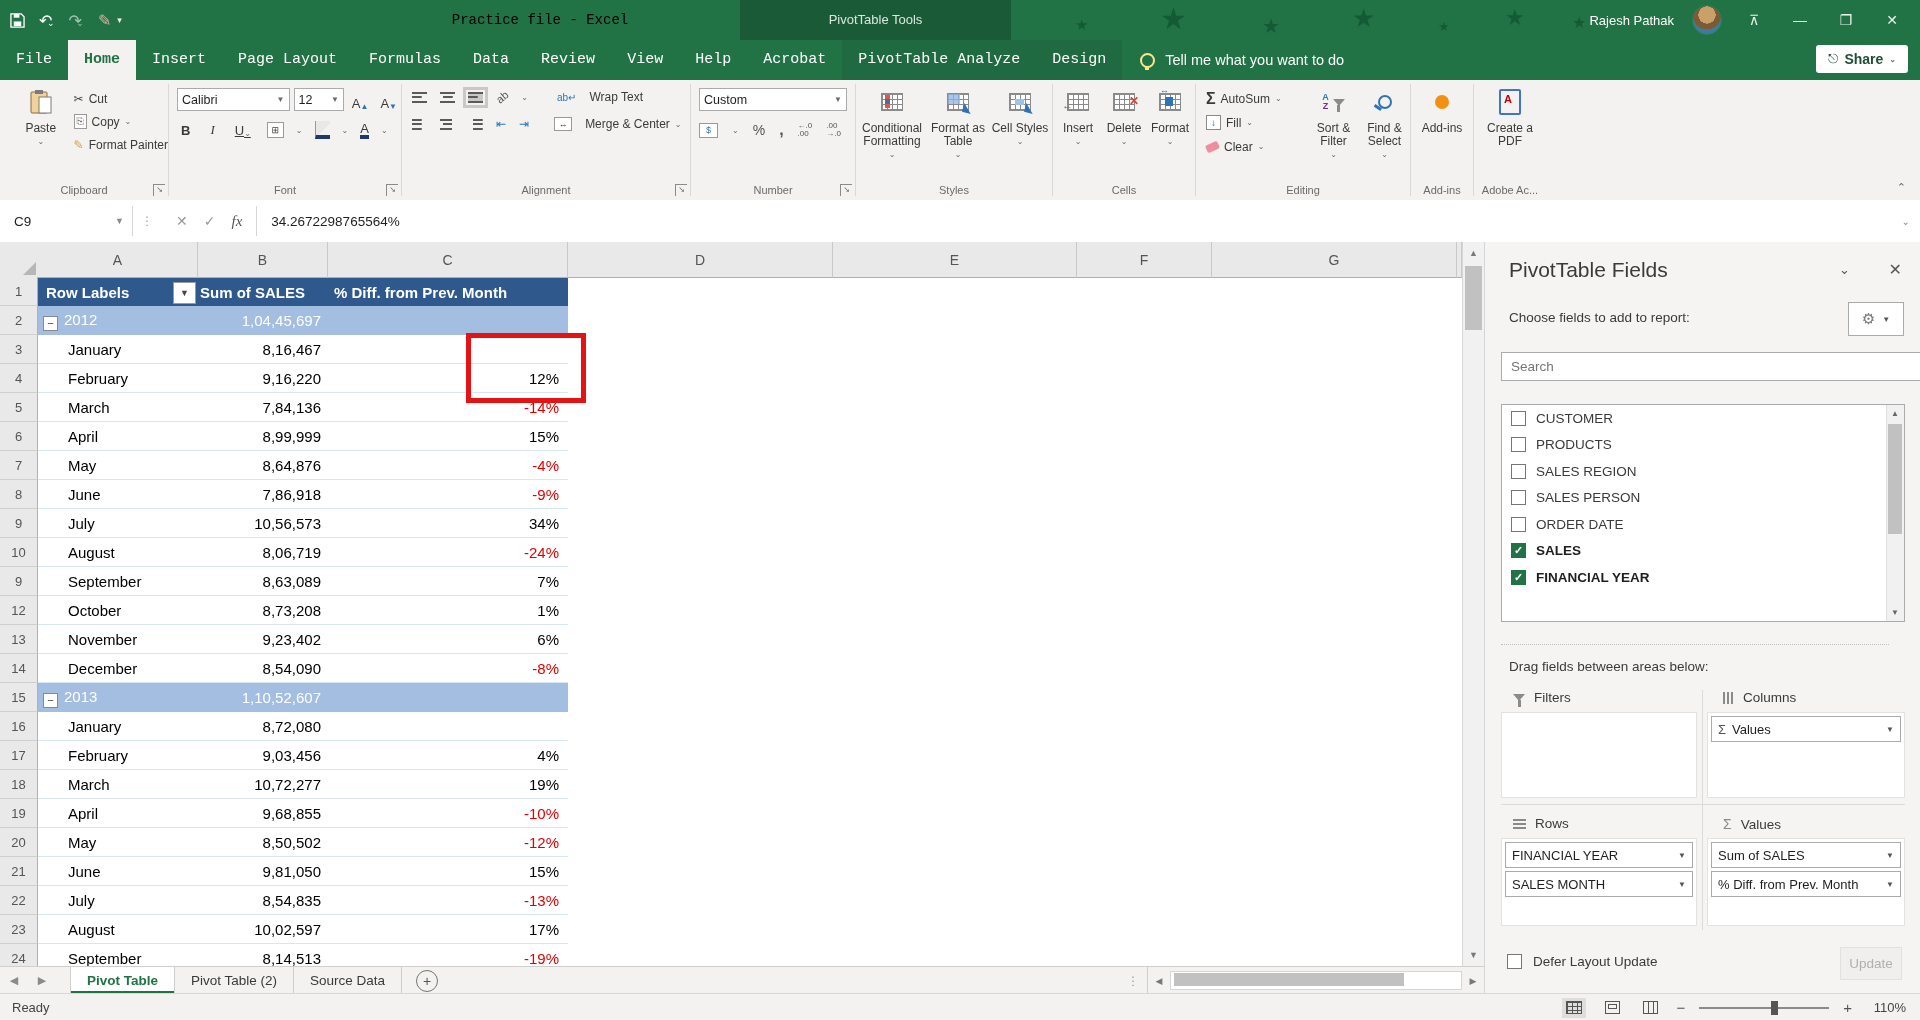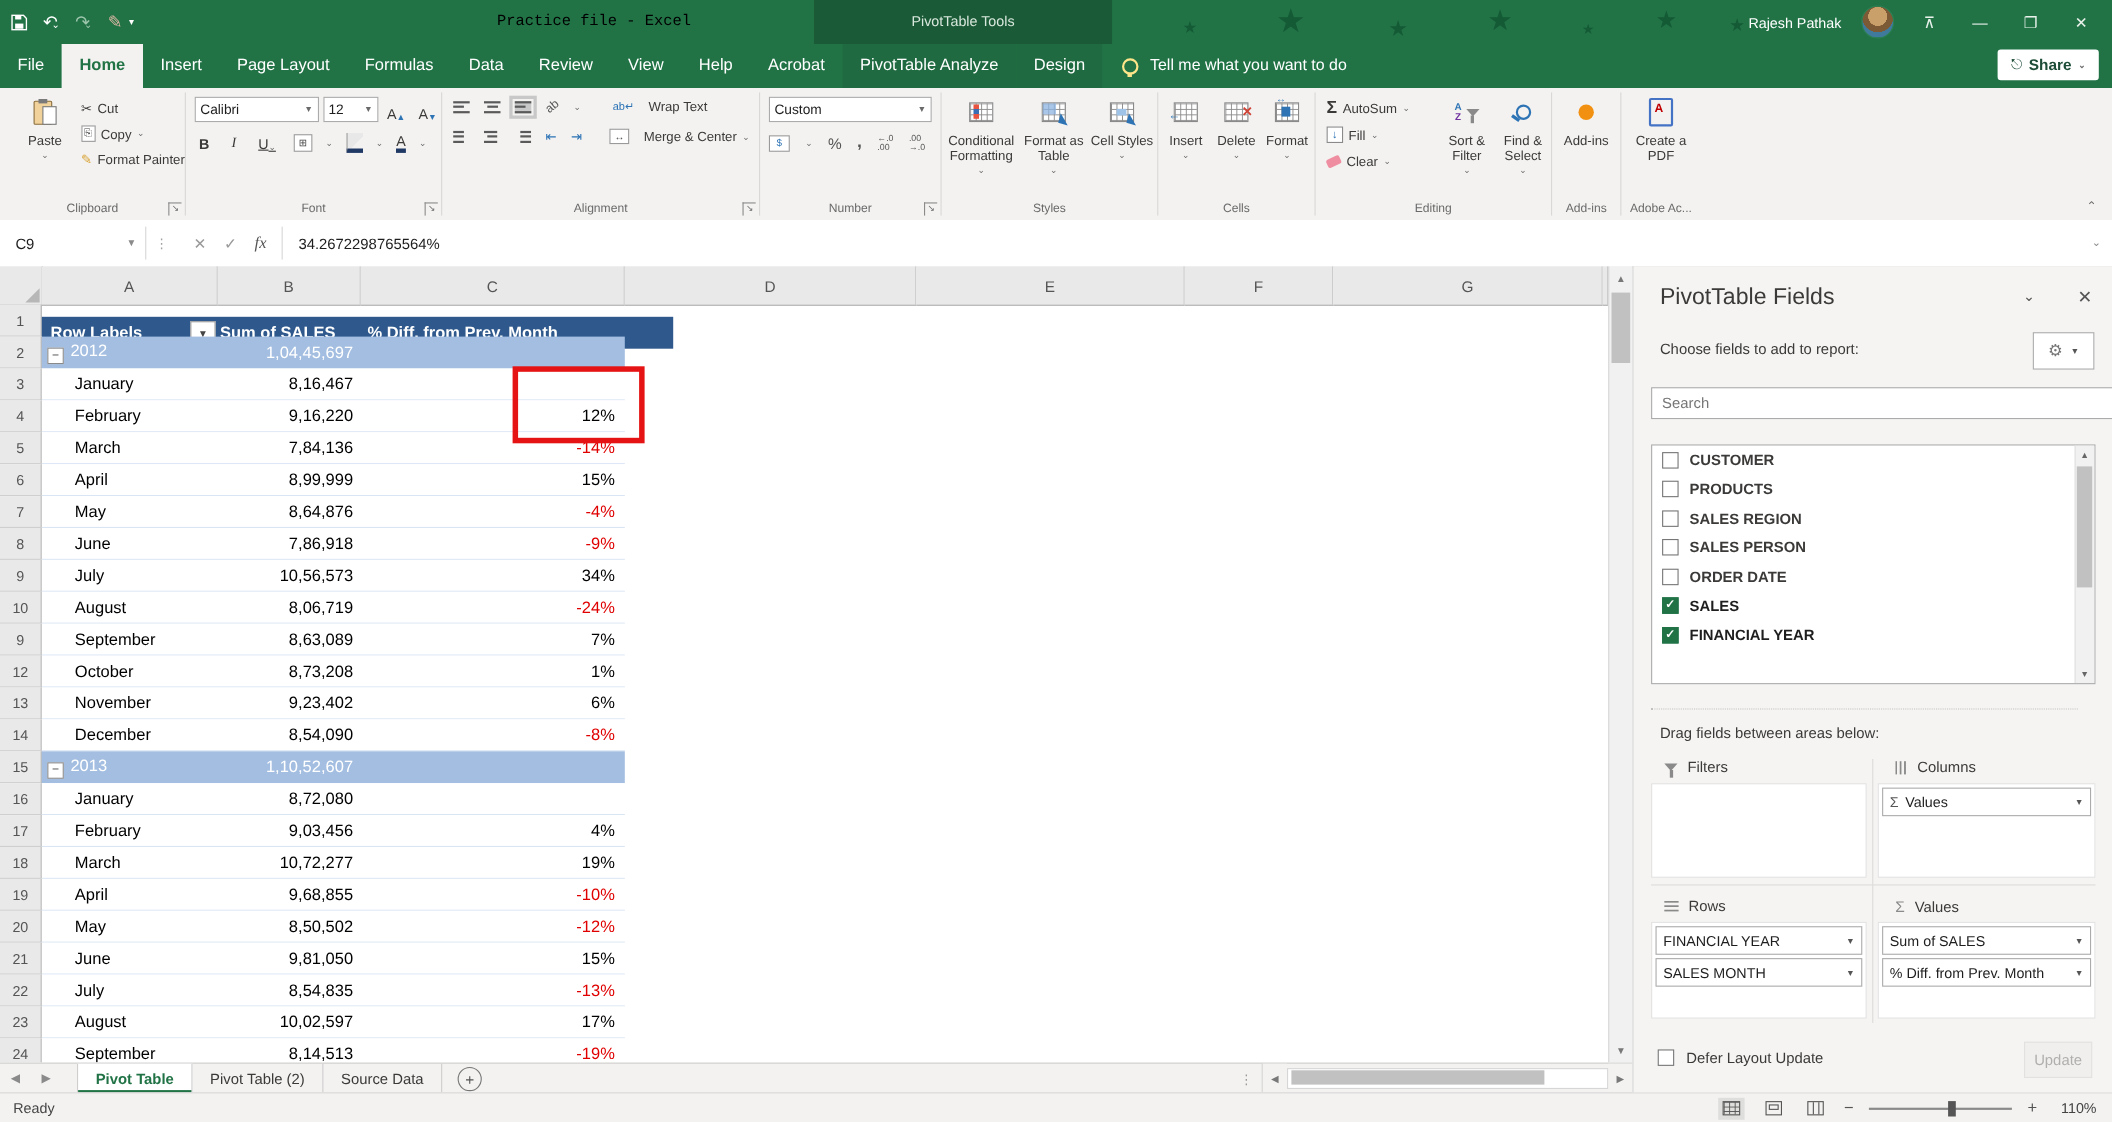--- a/index.html
+++ b/index.html
@@ -11,21 +11,21 @@
   .qat{position:absolute;left:10px;top:0;height:40px;display:flex;align-items:center;gap:14px;font-size:16px;}
   .qat .dim{color:#9dc6ad;}
   .qat .chev{font-size:9px;margin-left:-8px;}
   .tb-title{position:absolute;left:360px;top:0;width:360px;height:40px;line-height:40px;text-align:center;font-size:14px;color:#000000;font-family:Liberation Mono, monospace;}
   .ctx-block{position:absolute;left:740px;top:0;width:271px;height:40px;background:#1a5a36;text-align:center;line-height:40px;font-size:13px;color:#d9e8de;}
   .tb-right{position:absolute;right:0;top:0;height:40px;display:flex;align-items:center;gap:18px;padding-right:14px;font-size:13px;}
   .avatar{width:28px;height:28px;border-radius:50%;background:radial-gradient(circle at 50% 32%, #caa06a 0 36%, #7c5a36 37% 60%, #3f7a9c 61%);border:1px solid #2c8153;}
   .wbtn{width:28px;text-align:center;font-size:14px;color:#e8f1ea;}
   
   .menubar{position:absolute;left:0;top:40px;width:1920px;height:40px;background:#217346;display:flex;align-items:stretch;}
-  .menu-tab{padding:0 16px;line-height:40px;font-size:15px;color:#fff;white-space:nowrap;}
+  .menu-tab{padding:0 16px;line-height:40px;font-size:15px;color:#fff;white-space:nowrap;font-family:Liberation Mono, monospace;}
   .menu-tab.active{background:#f3f2f1;color:#217346;font-weight:bold;}
   .menu-tab.ctx{background:#1f6a40;}
   .tellme{display:flex;align-items:center;gap:10px;color:#fff;font-size:14.5px;margin-left:18px;}
   .bulb{width:11px;height:11px;border:2px solid #ffe58a;border-radius:50%;position:relative;}
   .bulb::after{content:"";position:absolute;left:2.5px;top:11px;width:4px;height:4px;background:#ffe58a;}
   .share-btn{position:absolute;right:12px;top:5px;height:28px;background:#fff;border-radius:3px;display:flex;align-items:center;gap:6px;padding:0 12px;color:#1e4d38;font-size:14px;font-weight:bold;}
   .share-glyph{font-weight:normal;font-size:13px;}
   
   .ribbon{position:absolute;left:0;top:80px;width:1920px;height:120px;background:#f3f2f1;border-bottom:1px solid #d8d8d8;display:flex;}
   .rgroup{position:relative;height:118px;flex:none;}
@@ -123,21 +123,21 @@
   .pt-chev{position:absolute;right:70px;top:20px;color:#555;font-size:13px;}
   .pt-close{position:absolute;right:18px;top:18px;color:#555;font-size:16px;}
   .pchoose{position:absolute;left:24px;top:68px;font-size:13.5px;}
   .gearbtn{position:absolute;right:16px;top:60px;width:54px;height:32px;background:#fff;border:1px solid #ababab;display:flex;align-items:center;justify-content:center;gap:7px;color:#767676;font-size:15px;}
   .gearbtn .arr{font-size:8px;color:#555;}
   .searchbox{position:absolute;left:16px;top:110px;width:472px;height:29px;background:#fff;border:1px solid #ababab;box-sizing:border-box;display:flex;align-items:center;}
   .searchbox input{border:none;outline:none;flex:1;font-family:"Liberation Sans",sans-serif;font-size:13.5px;padding-left:9px;color:#444;background:transparent;}
   .searchbox input::placeholder{color:#767676;}
   .sb-mag{margin-right:9px;}
   .fieldlist{position:absolute;left:16px;top:162px;width:404px;height:218px;background:#fff;border:1px solid #ababab;box-sizing:border-box;overflow:hidden;}
-  .fitem{display:flex;align-items:center;gap:10px;height:26.5px;padding-left:9px;font-size:13.5px;color:#3b3a39;font-weight:bold;}
+  .fitem{display:flex;align-items:center;gap:10px;height:26.5px;padding-left:9px;font-size:13.5px;color:#3b3a39;}
   .fitem.b{font-weight:bold;color:#1e1e1e;}
   .cb{width:15px;height:15px;border:1px solid #767676;background:#fff;box-sizing:border-box;flex:none;}
   .cb.on{background:#217346;border-color:#217346;color:#fff;font-size:11px;line-height:13px;text-align:center;}
   .flscroll{position:absolute;right:0;top:0;width:17px;height:216px;background:#f1f1f1;border-left:1px solid #e0e0e0;}
   .flscroll .a{position:absolute;left:0;width:16px;height:17px;text-align:center;font-size:8px;color:#666;line-height:17px;}
   .flthumb{position:absolute;left:1px;top:19px;width:14px;height:110px;background:#c1c1c1;}
   .pdrag{position:absolute;left:24px;top:402px;font-size:13.5px;border-top:1px dotted #c0c0c0;padding-top:14px;width:388px;box-sizing:border-box;margin-left:-8px;padding-left:8px;}
   .area-label{position:absolute;font-size:13.5px;color:#3b3a39;display:flex;gap:9px;align-items:center;}
   .area-box{position:absolute;background:#fff;border:1px solid #e3e2e1;box-sizing:border-box;padding:3px;}
   .pill{height:26px;background:#fff;border:1px solid #ababab;display:flex;align-items:center;font-size:13px;color:#1e1e1e;padding:0 6px;margin-bottom:3px;box-sizing:border-box;white-space:nowrap;}
@@ -490,21 +490,21 @@
         <div class="colhdr" style="left: 198px; width: 129px;">B</div>
         <div class="colhdr" style="left: 328px; width: 239px;">C</div>
         <div class="colhdr" style="left: 568px; width: 264px;">D</div>
         <div class="colhdr" style="left: 833px; width: 243px;">E</div>
         <div class="colhdr" style="left: 1077px; width: 134px;">F</div>
         <div class="colhdr" style="left: 1212px; width: 244px;">G</div>
         <div class="colhdr" style="left: 1457px; width: 4px;"></div>
       </div>
     <div id="rows">
         <div class="rownum" style="top: 35px; height: 28px;">1</div>
-        <div class="prow hdr" style="top: 46px; height: 29px; padding-left: 44px;">
+        <div class="prow hdr" style="top: 36px; height: 29px;">
           <div class="cellA" style="padding-left: 8px;">Row Labels</div>
           <div class="filterbtn">▼</div>
           <div class="cellB" style="text-align: left; padding-left: 2px;">Sum of SALES</div>
           <div class="cellC" style="text-align: left; padding-left: 6px;">% Diff. from Prev. Month</div>
         </div>
         <div class="rownum" style="top: 64px; height: 28px;">2</div>
         <div class="prow year" style="top: 64px; height: 29px;">
           <div class="cellA"><span class="collapsebox">−</span><span>2012</span></div>
           <div class="cellB">1,04,45,697</div>
           <div class="cellC"></div>

